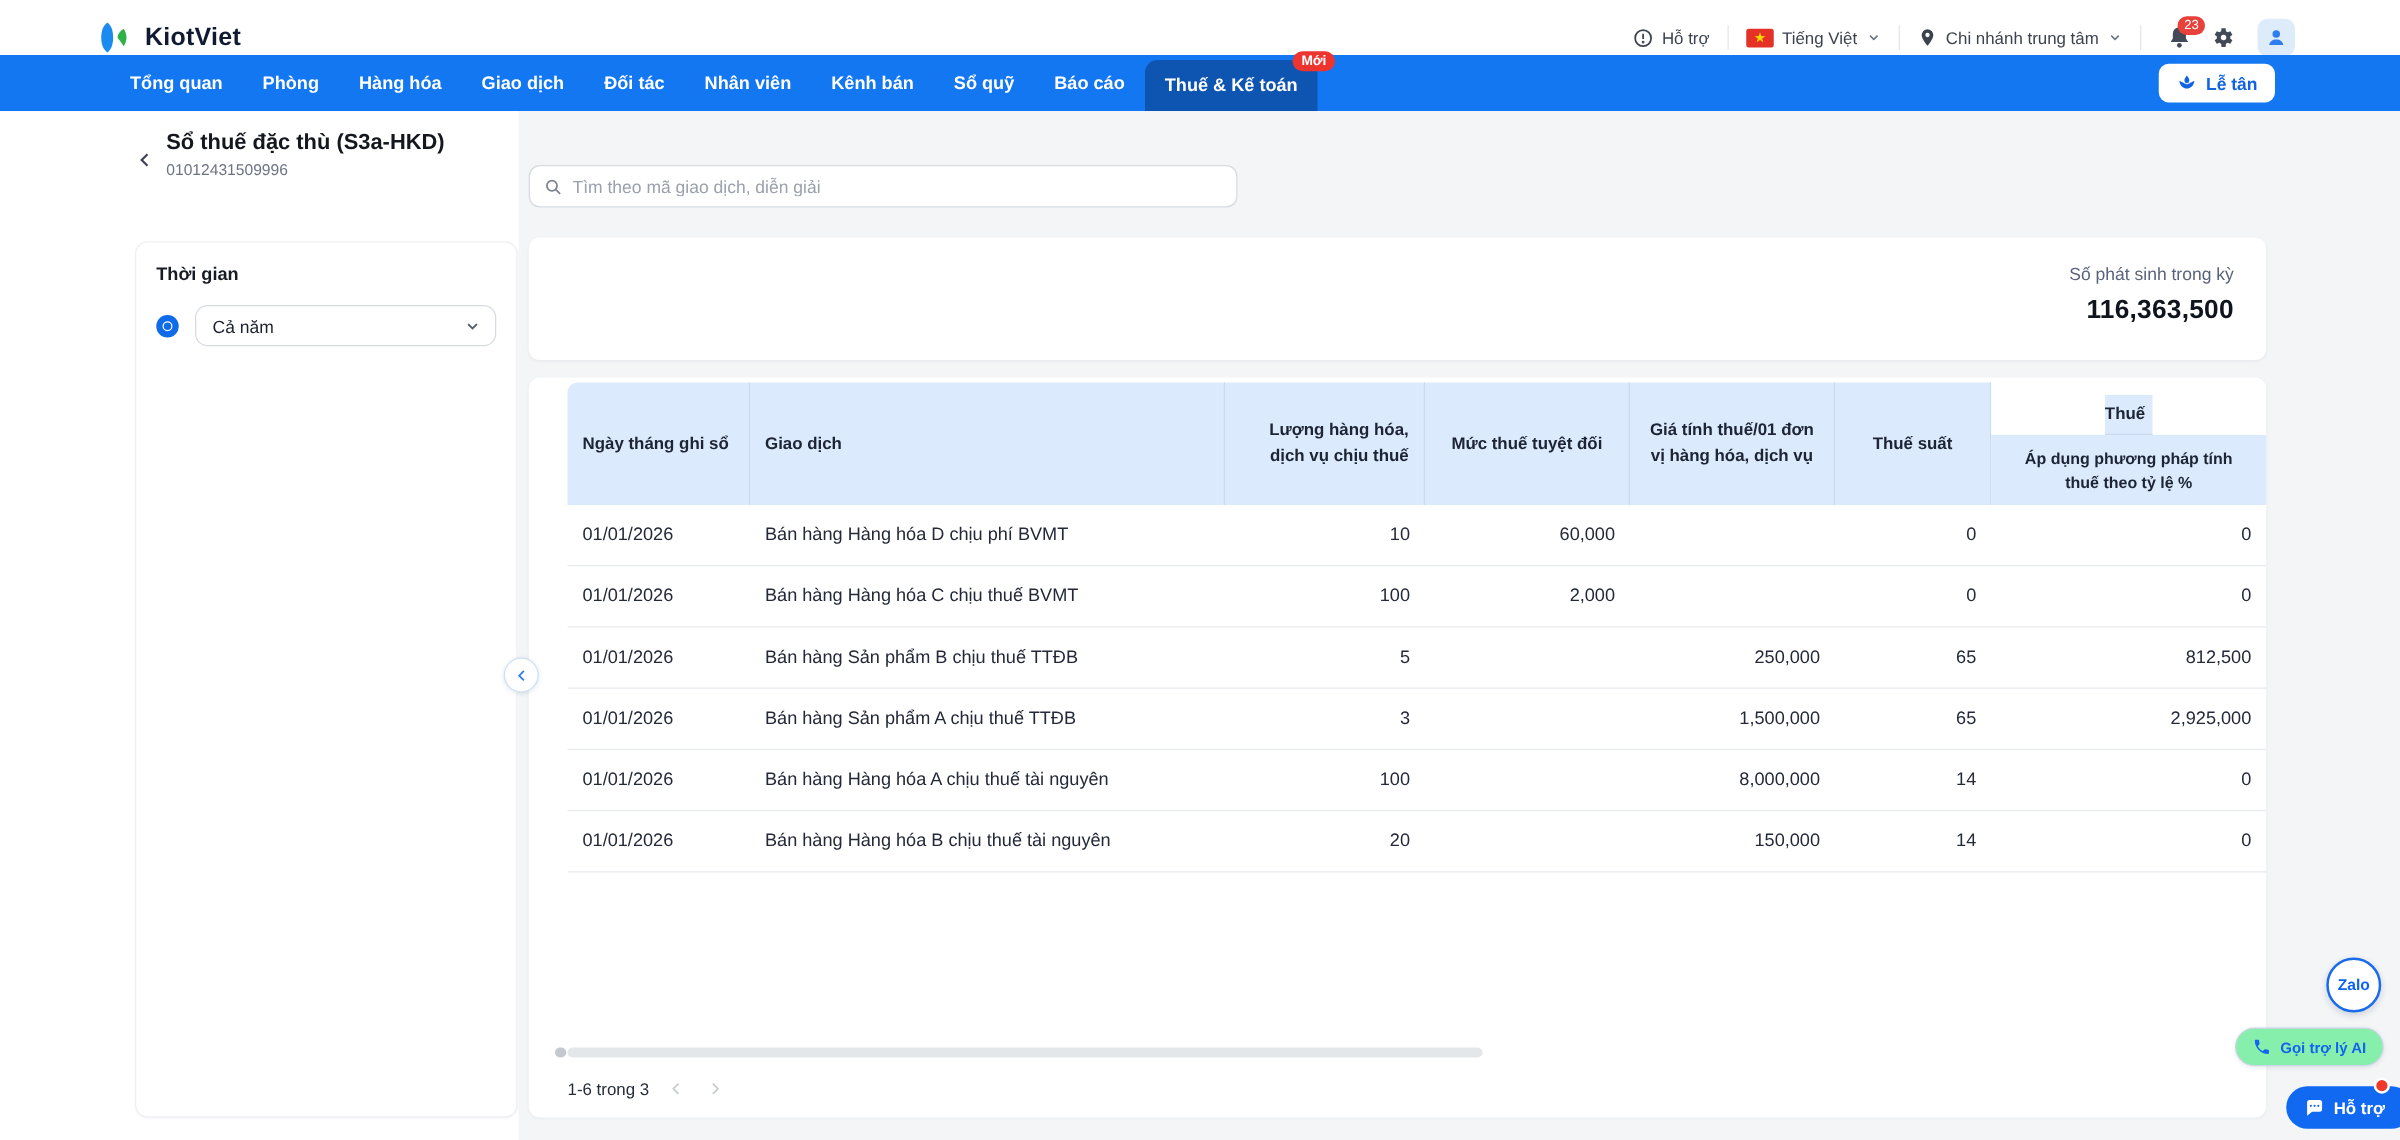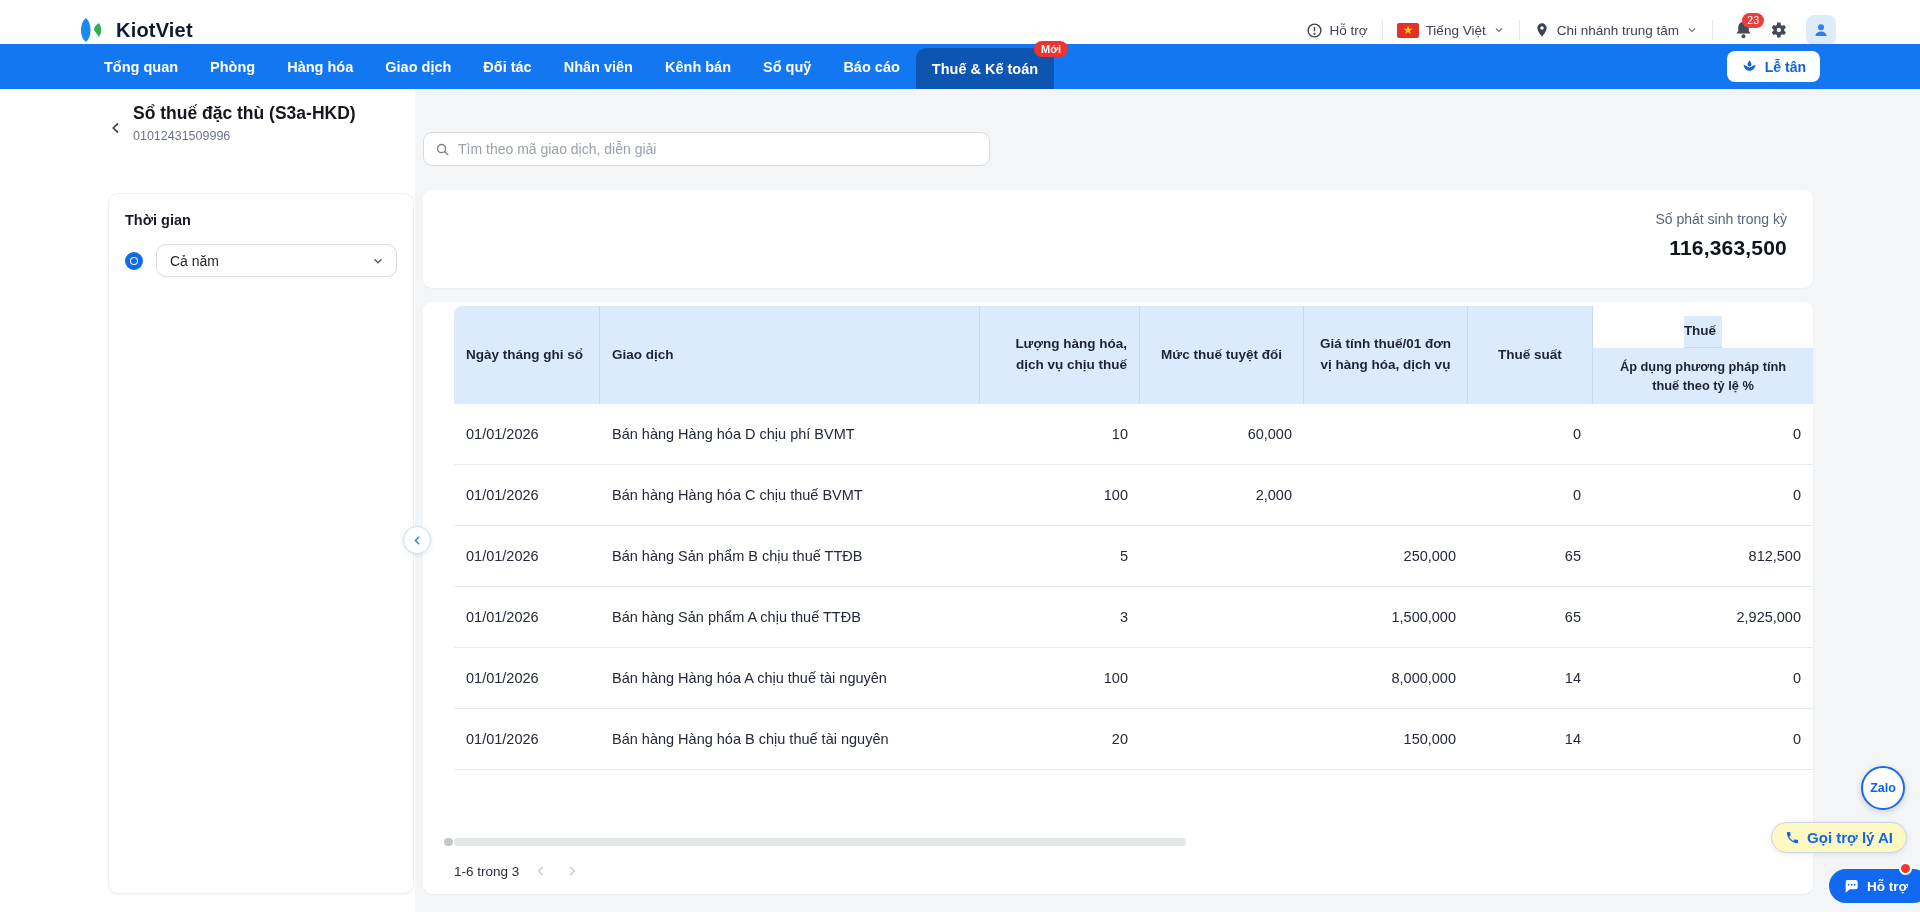--- a/index.html
+++ b/index.html
@@ -75,40 +75,40 @@
   .rt { justify-content:flex-end; text-align:right; }
   .ctr { justify-content:center; text-align:center; }
   .c1 { width:146px; } .c2 { width:380px; } .c3 { width:160px; } .c4 { width:164px; } .c5 { width:164px; } .c6 { width:125px; }
   .c7 { flex:1; }
   .hgroup { display:flex; flex-direction:column; background:#fff; border-right:none; padding:0;align-items:center; }
   .hgroup .strip { height:10px; background:#fff; }
   .hgroup .gtop { height:32px; background:#dbeafc; display:flex; align-items:center; justify-content:flex-end;
     padding-right:6px; font-size:13.5px; font-weight:bold; color:#1d2433; border-bottom:1px solid #c9d9ef; }
   .hgroup .gsub { flex:1; background:#dbeafc; display:flex; align-items:center; justify-content:center; text-align:center;
     font-size:12.8px; font-weight:bold; color:#1d2433; line-height:1.5; padding:0 14px; }
-  .row { display:flex; height:61px; border-bottom:1px solid #e7eaee; align-items:center; font-size:14.5px; color:#232938; cursor:pointer; }
+  .row { display:flex; height:49px; border-bottom:1px solid #e7eaee; align-items:center; font-size:14.5px; color:#232938; cursor:pointer; }
   .cell { padding:0 12px; white-space:nowrap; overflow:hidden; }
   .num { text-align:right; }
   .hscroll { position:absolute; left:31px; bottom:48px; width:760px; height:8px; }
   .hscroll .nub { position:absolute; left:-10px; top:0; width:9px; height:8px; border-radius:4px; background:#c5c9cf; }
   .hscroll .thumb { position:absolute; left:0; top:0; width:732px; height:8px; border-radius:4px; background:#e4e7ea; cursor:pointer; }
   .pager { position:absolute; left:31px; bottom:14px; display:flex; align-items:center; gap:13px; }
   .pager-label { font-size:13.5px; color:#262c38; }
   .pg-btn { background:none; border:none; color:#c6cbd2; cursor:pointer; padding:2px; }
   .collapse-btn { position:absolute; left:403px; top:526px; width:28px; height:28px; border-radius:50%;
     background:#fff; border:1px solid #cfe0f5; box-shadow:0 1px 4px rgba(20,40,80,.12);
     display:flex; align-items:center; justify-content:center; cursor:pointer; color:#2f7ef0; z-index:5; }
   
   .zalo-btn { position:absolute; right:15px; top:766px; width:44px; height:44px; border-radius:50%; background:#fff;
     border:2px solid #1a6bea; display:flex; align-items:center; justify-content:center; cursor:pointer;
     box-shadow:0 2px 6px rgba(20,40,80,.18); }
   .zalo-txt { color:#0b63ef; font-weight:bold; font-size:12.5px; }
-  .ai-btn { position:absolute; right:13px; top:822px; height:31px; background:#fef9c3; border:1px solid #ccd5e3;
+  .ai-btn { position:absolute; right:13px; top:822px; height:31px; background:#86efac; border:1px solid #ccd5e3;
     border-radius:16px; display:flex; align-items:center; gap:7px; padding:0 13px; cursor:pointer;
-    color:#1365ef; font-size:15px; font-weight:bold; box-shadow:0 1px 4px rgba(20,40,80,.10); }
+    color:#1365ef; font-size:12px; font-weight:bold; box-shadow:0 1px 4px rgba(20,40,80,.10); }
   .support-btn { position:absolute; right:-10px; top:869px; height:34px; background:#1168f1; border:none;
     border-radius:17px; display:flex; align-items:center; gap:8px; padding:0 22px 0 14px; cursor:pointer;
     color:#fff; font-size:13.5px; font-weight:bold; }
   .support-dot { position:absolute; right:8px; top:862px; width:13px; height:13px; border-radius:50%;
     background:#f2382b; border:2px solid #fff; z-index:6; }
   svg { display:block; }
 </style>
 </head>
 <body>
 

